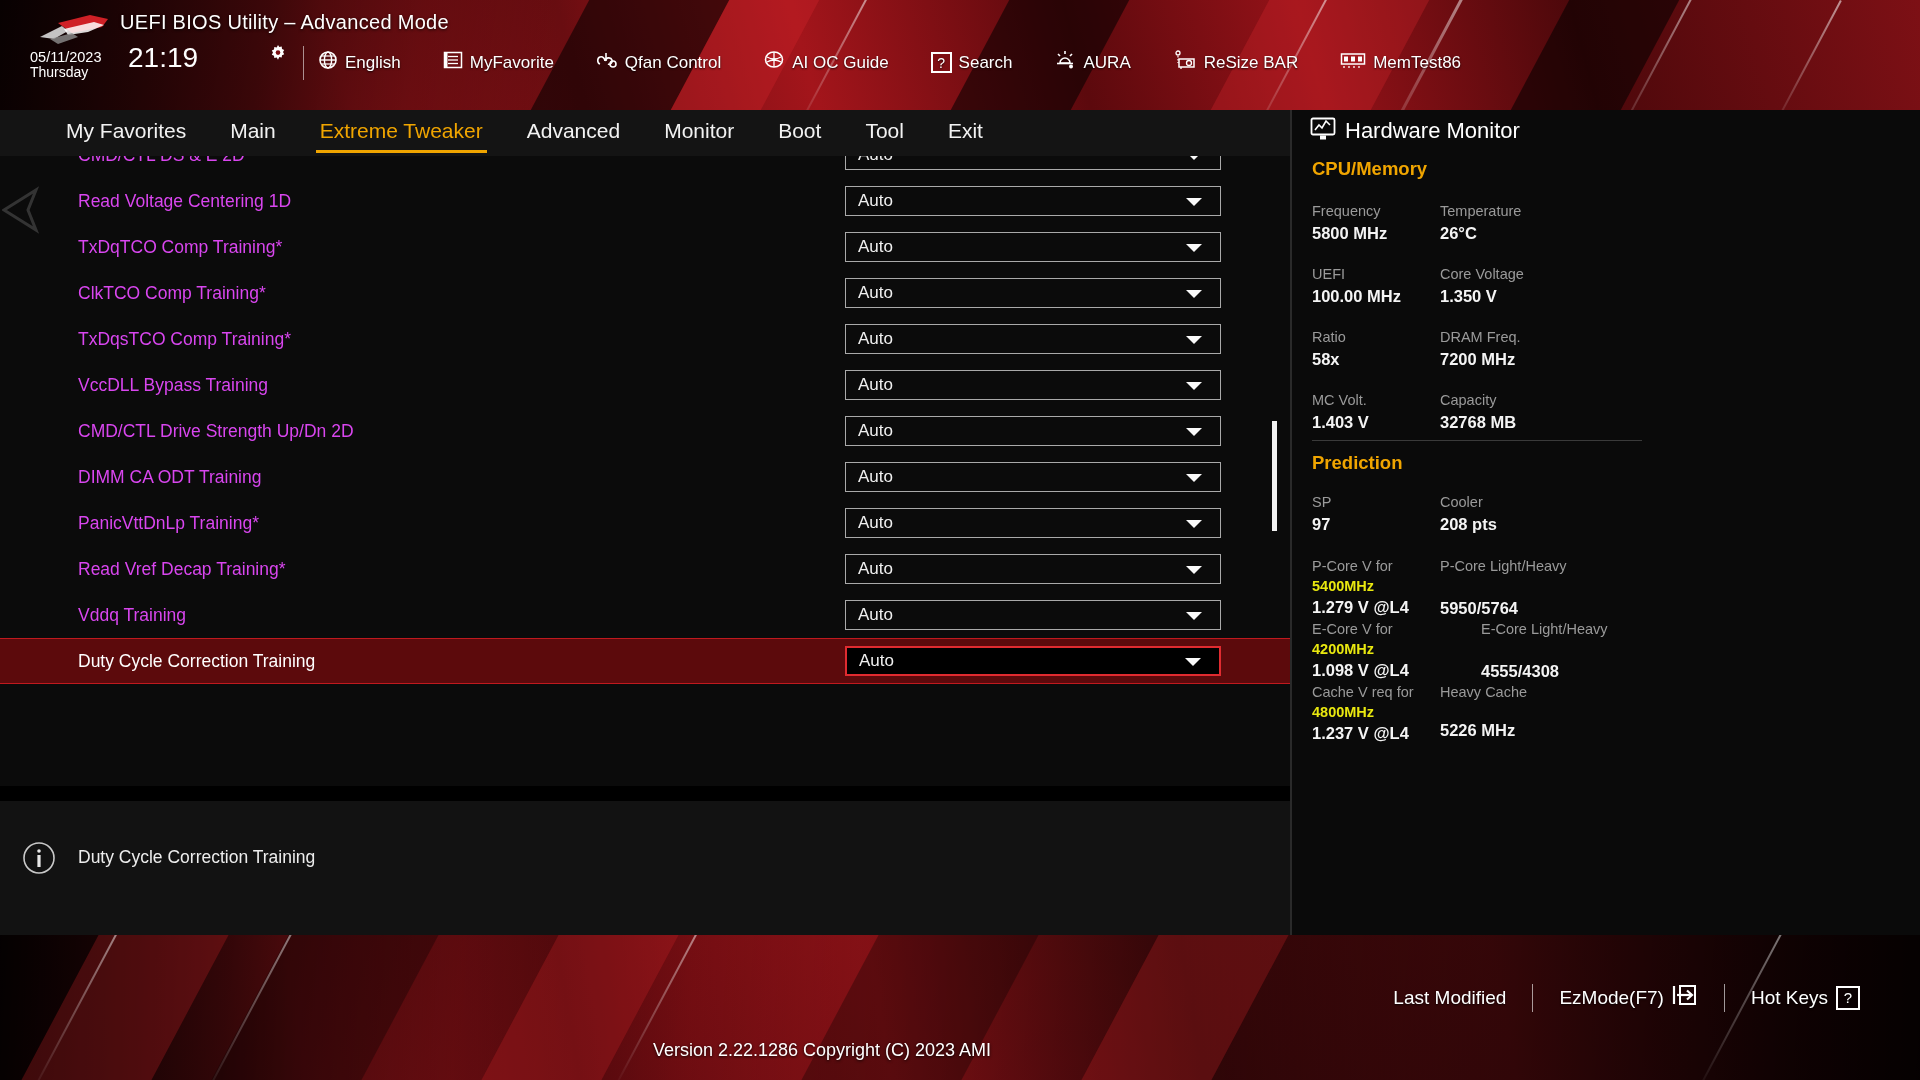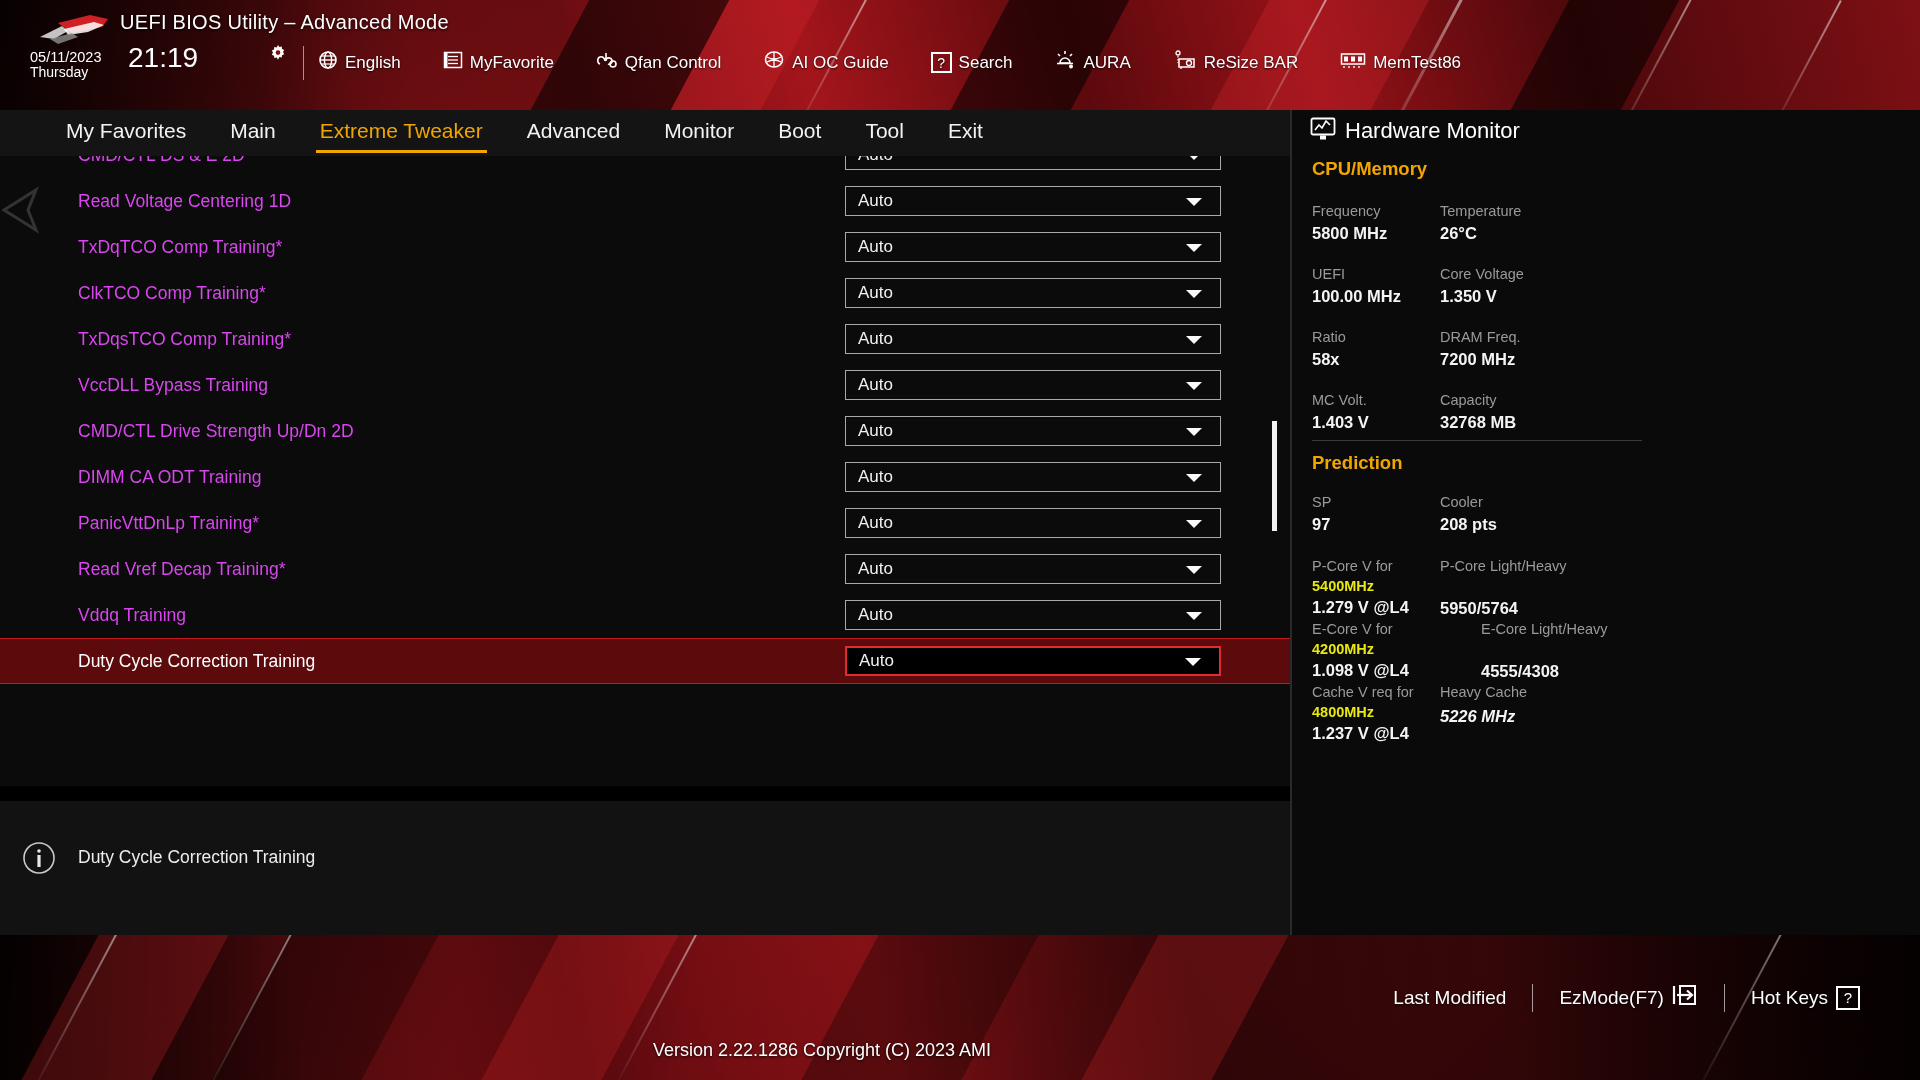--- a/index.html
+++ b/index.html
@@ -488,21 +488,21 @@
       <div class="hw-k">E-Core Light/Heavy</div>
       <div class="hw-v" style="margin-top:20px;">4555/4308</div>
     </div>
 
     <div class="hw-cell" style="left:20px;top:573px;width:125px;">
       <div class="hw-k"><span>Cache V req for </span><span class="hi">4800MHz</span></div>
       <div class="hw-v">1.237 V @L4</div>
     </div>
     <div class="hw-cell" style="left:148px;top:573px;width:130px;">
       <div class="hw-k">Heavy Cache</div>
-      <div class="hw-v" style="margin-top:2px;font-style:italic;">5226 MHz</div>
+      <div class="hw-v" style="margin-top:16px;">5226 MHz</div>
     </div>
   </div>
 
   <div class="bottombar">
     <div class="shard lite" style="left:60px;top:0;width:130px;height:145px;"></div>
     <div class="shard" style="left:250px;top:0;width:150px;height:145px;"></div>
     <div class="shard lite" style="left:520px;top:0;width:120px;height:145px;"></div>
     <div class="shard" style="left:840px;top:0;width:160px;height:145px;"></div>
     <div class="shard lite" style="left:1120px;top:0;width:130px;height:145px;"></div>
     <div class="streak" style="left:120px;top:-10px;width:2px;height:190px;"></div>

